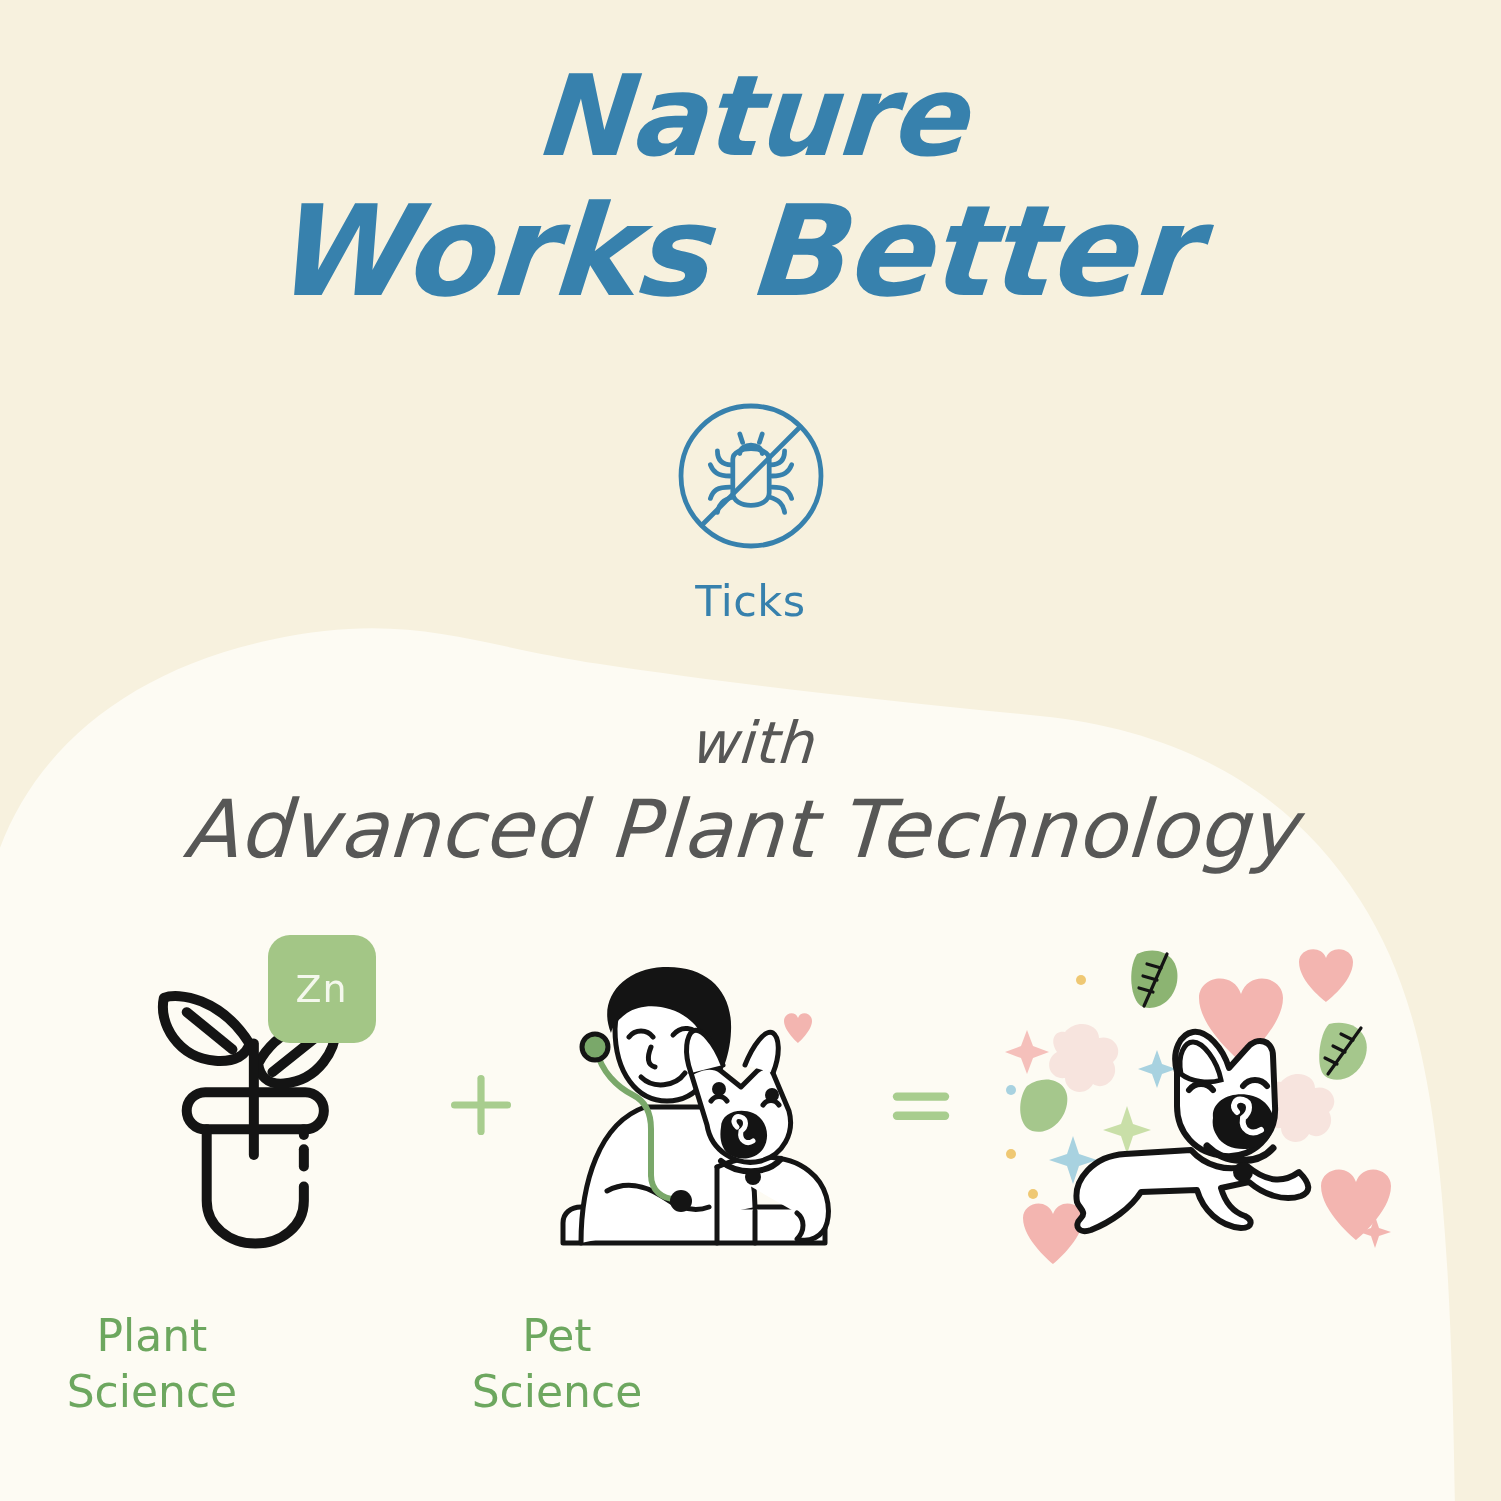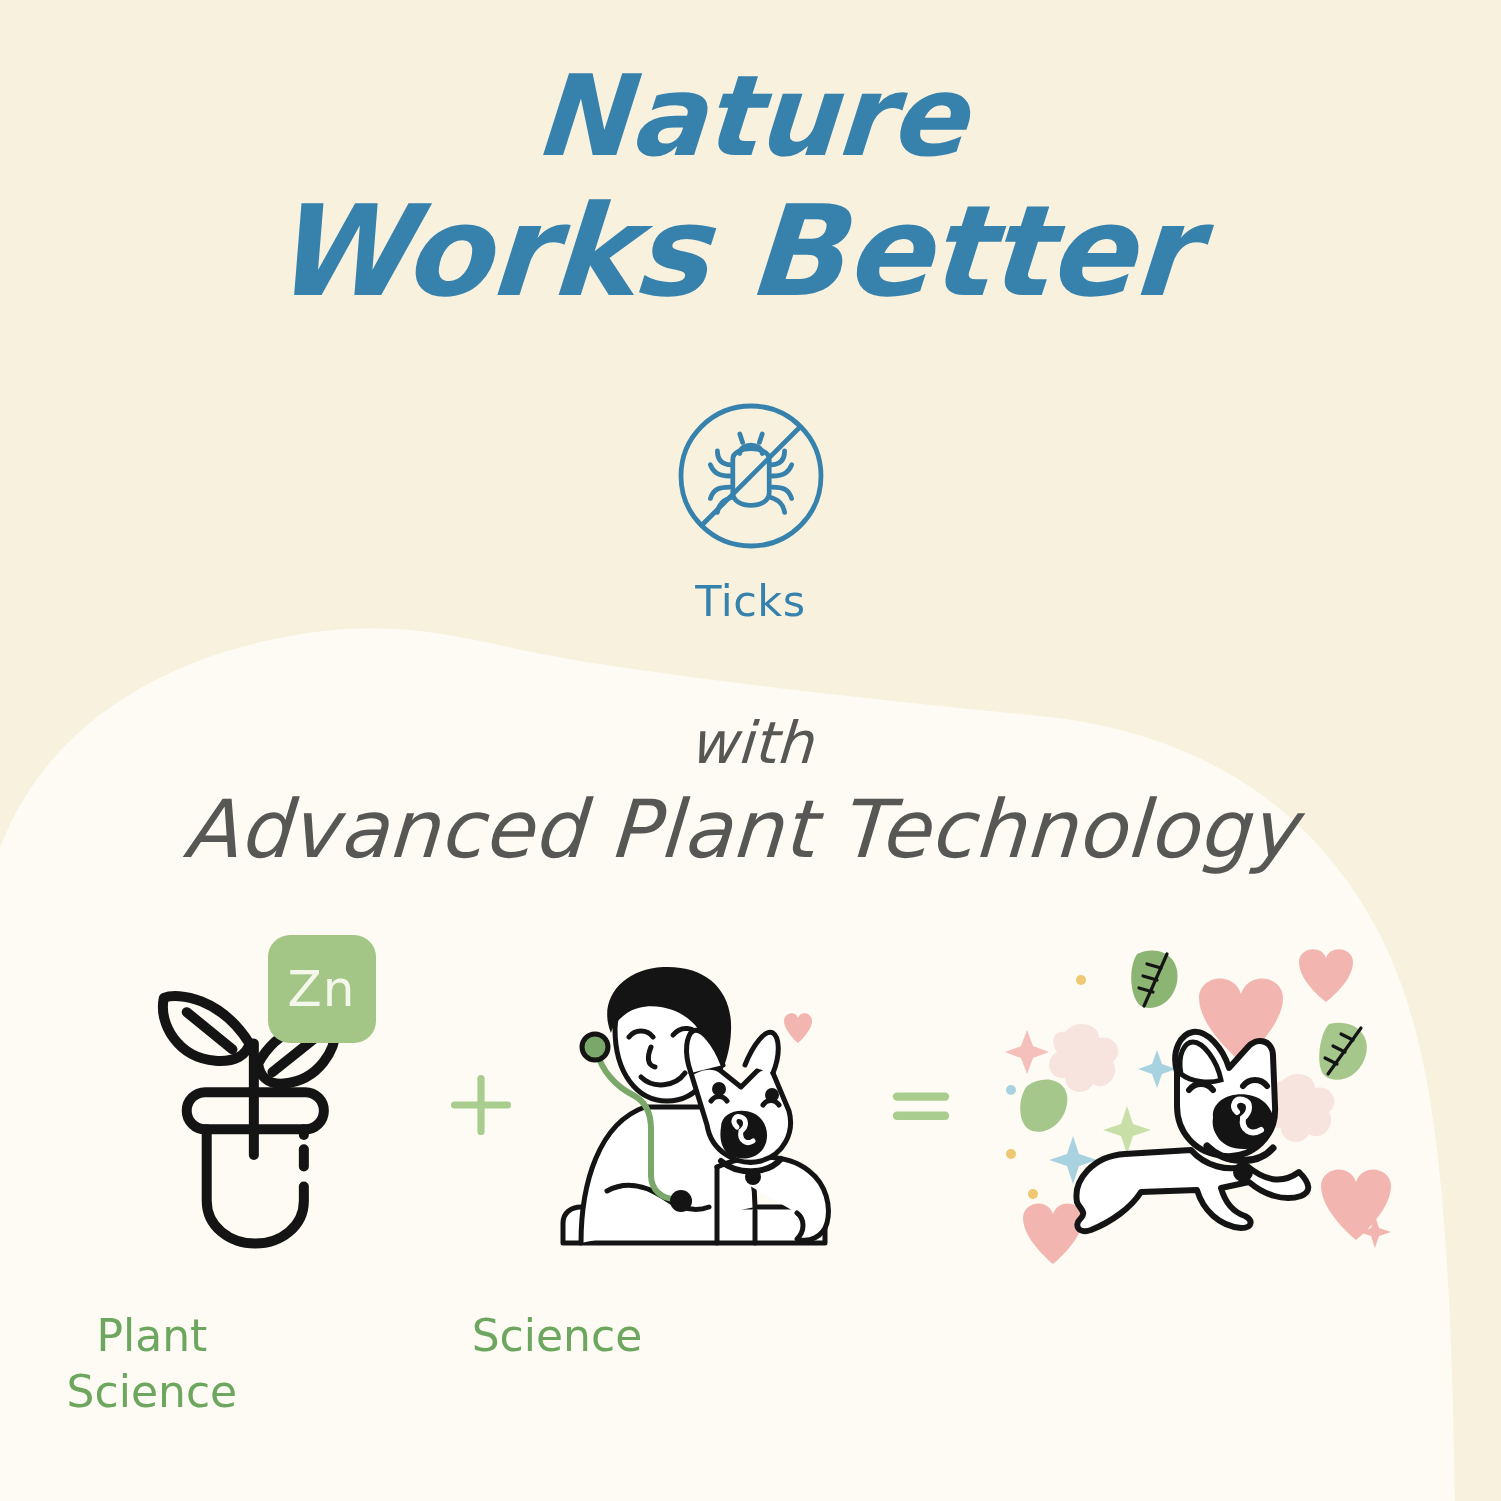--- a/index.html
+++ b/index.html
@@ -130,36 +130,36 @@
     left: 172px;
     top: 10px;
     width: 108px;
     height: 108px;
     border-radius: 22px;
     background: #a3c686;
     display: flex;
     align-items: center;
     justify-content: center;
     color: #f4f8ec;
-    font-size: 50px;
+    font-size: 38px;
     font-family: "DejaVu Sans", "Liberation Sans", sans-serif;
     letter-spacing: 1px;
     z-index: 2;
   }
 
   
   .captions {
     position: absolute;
     left: 0;
     top: 1308px;
     width: 1206px;
     z-index: 3;
     display: flex;
     align-items: flex-start;
-    justify-content: space-between;
+    justify-content: flex-end;
   }
   .cap {
     text-align: center;
     color: #6da75f;
     font-size: 44px;
     line-height: 1.28;
     font-family: "DejaVu Sans", "Liberation Sans", sans-serif;
   }
   .cap-plant  { width: 330px; }
   .cap-pet    { width: 330px; }
@@ -402,20 +402,21 @@
 
   </div>
 
   <div class="captions">
     <div class="cap cap-plant">
       <span class="ln">Plant</span>
       <span class="ln">Science</span>
     </div>
     <div class="cap-spacer"></div>
     <div class="cap cap-pet">
+      <span class="ln">Pet</span>
       <span class="ln">Science</span>
     </div>
     <div class="cap-spacer"></div>
     <div class="cap cap-result">
     </div>
   </div>
 
 </div>
 
 </body></html>

